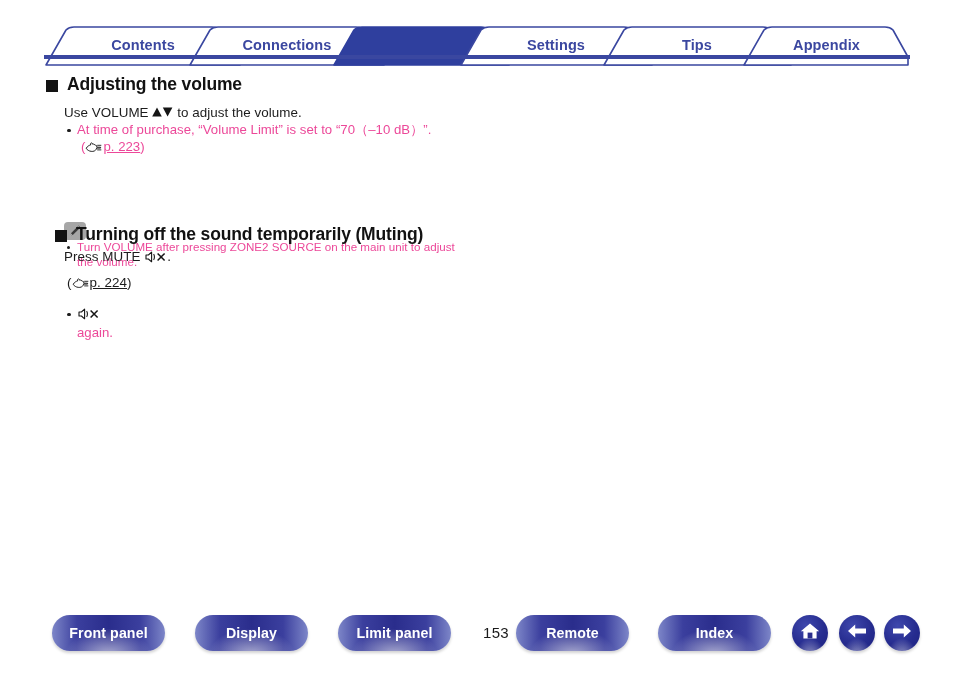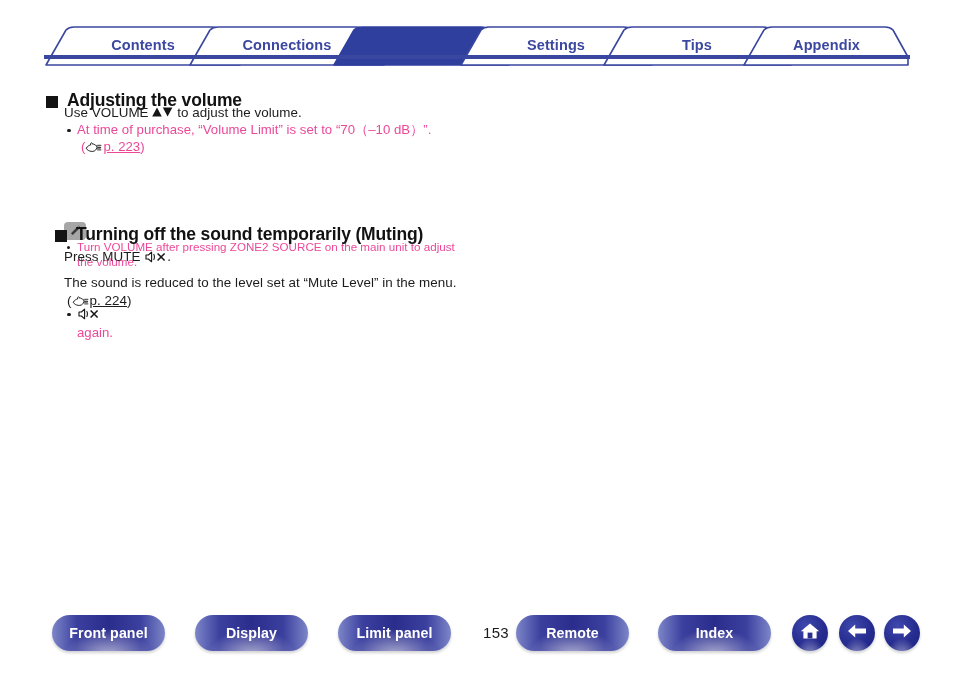--- a/index.html
+++ b/index.html
@@ -229,21 +229,21 @@
   <div class="tab-label" style="left:415px;width:194px;">Settings</div>
   <div class="tab-label" style="left:558px;width:190px;">Tips</div>
   <div class="tab-label" style="left:700px;width:165px;">Appendix</div>
 </div>
 <div class="tabrule"></div>
 
 <div class="content">
 
   <div class="section">
 
-    <h2 class="heading" style="position:absolute;left:46px;top:28px;">
+    <h2 class="heading" style="position:absolute;left:46px;top:12px;">
       <span class="sq-bullet"></span>
       <span>Adjusting the volume</span>
     </h2>
 
     <div class="para" style="position:absolute;left:64px;top:42px;">
       <span>Use VOLUME </span><span class="arrows">
         <svg width="21" height="11" viewBox="0 0 21 11" aria-hidden="true">
           <polygon points="5,0.6 9.8,9.6 0.2,9.6" fill="#151515"></polygon>
           <polygon points="15.6,9.6 10.8,0.6 20.4,0.6" fill="#151515"></polygon>
         </svg>
@@ -292,21 +292,20 @@
       <span class="mute-glyph">
         <svg width="22" height="12" viewBox="0 0 22 12" aria-hidden="true">
           <path d="M1.0 4.0 L3.4 4.0 L6.6 1.2 L6.6 10.8 L3.4 8.0 L1.0 8.0 Z" fill="none" stroke="#151515" stroke-width="1.1" stroke-linejoin="round"></path>
           <path d="M8.6 3.2 C9.7 4.6 9.7 7.4 8.6 8.8" fill="none" stroke="#151515" stroke-width="1.1"></path>
           <path d="M12.6 2.4 L19.6 9.6 M19.6 2.4 L12.6 9.6" stroke="#151515" stroke-width="1.5"></path>
         </svg>
       </span><span>.</span>
     </div>
 
     <div class="para" style="position:absolute;left:64px;top:212px;width:620px;">
-      <span>The sound is reduced to the level set at “Mute Level” in the menu.</span>
       <span class="xref" style="display:block;padding-left:3px;">
         <span>(</span><span class="hand-icon">
           <svg width="17" height="11" viewBox="0 0 17 11" aria-hidden="true">
             <path d="M1.2 6.2 C2.4 4.4 4.0 3.2 5.6 3.0 L5.6 1.8 C5.6 1.1 6.2 0.7 6.8 0.9 C7.3 1.1 7.4 1.6 7.4 2.1
                      C8.0 1.8 8.8 2.0 9.0 2.6 C9.6 2.4 10.3 2.7 10.4 3.2 C11.1 3.1 11.7 3.5 11.7 4.2 L11.7 5.2
                      L15.6 5.2 L15.6 6.1 L11.6 6.1 C11.4 7.6 10.0 9.2 7.8 9.4 C5.6 9.6 3.6 8.8 2.2 7.6 Z" fill="none" stroke="#181818" stroke-width="0.95" stroke-linejoin="round"></path>
             <path d="M12.2 3.3 L16.3 3.3 M12.2 7.9 L16.3 7.9" stroke="#181818" stroke-width="0.9"></path>
           </svg>
         </span><span class="pglink">p. 224</span><span>)</span>
       </span>

